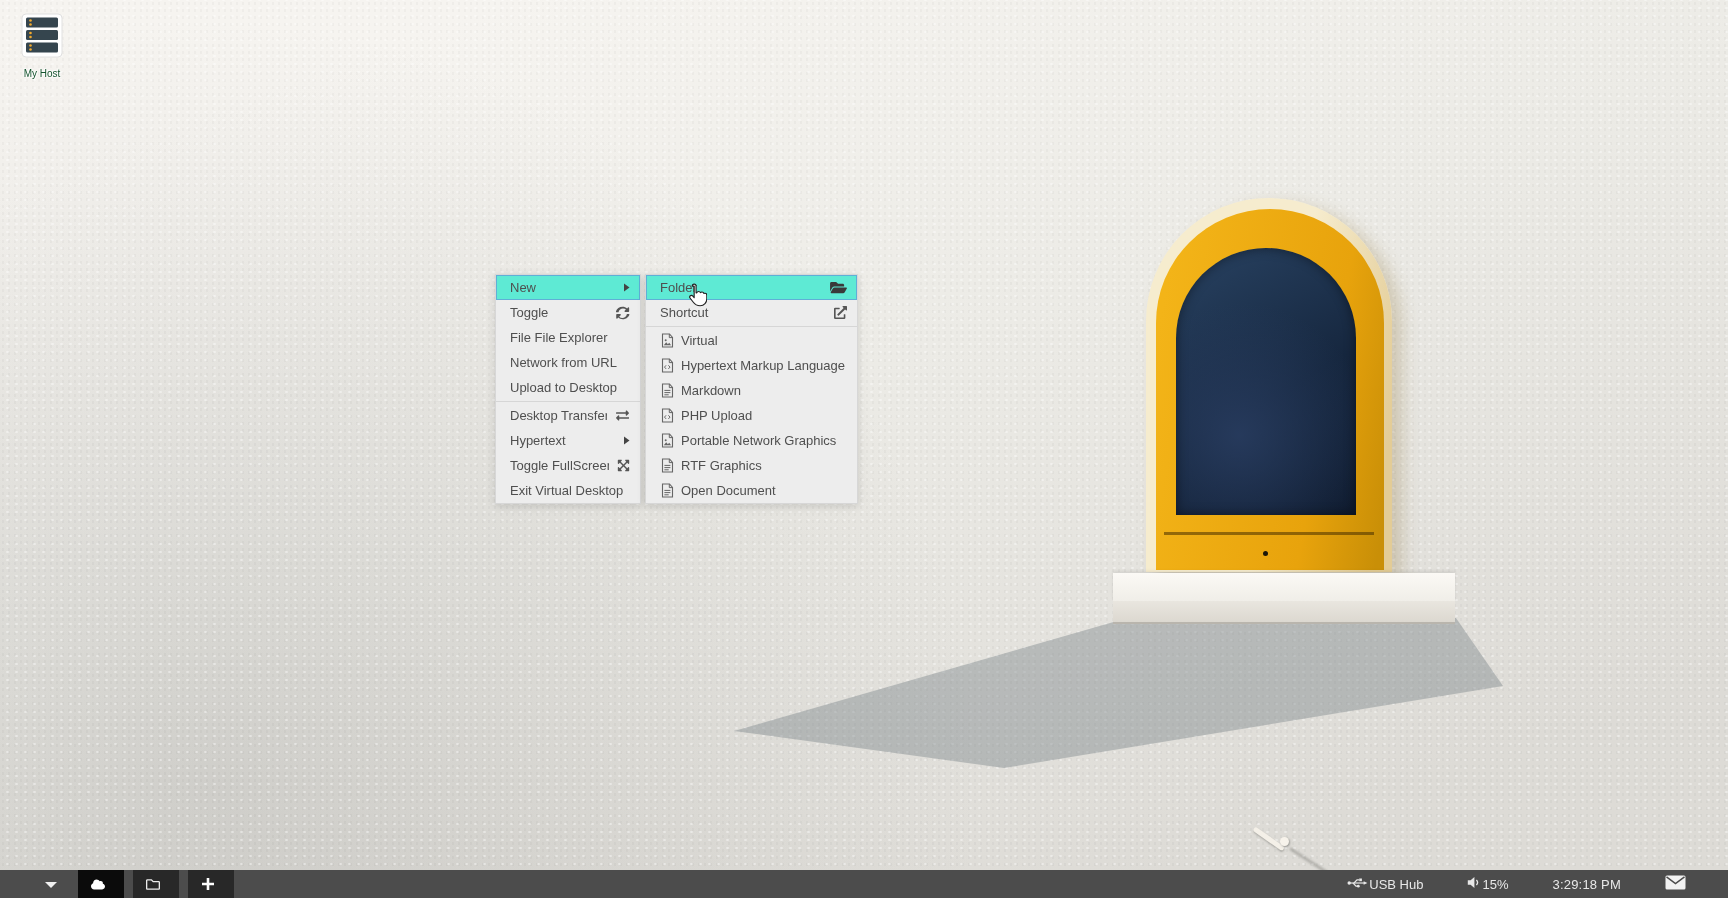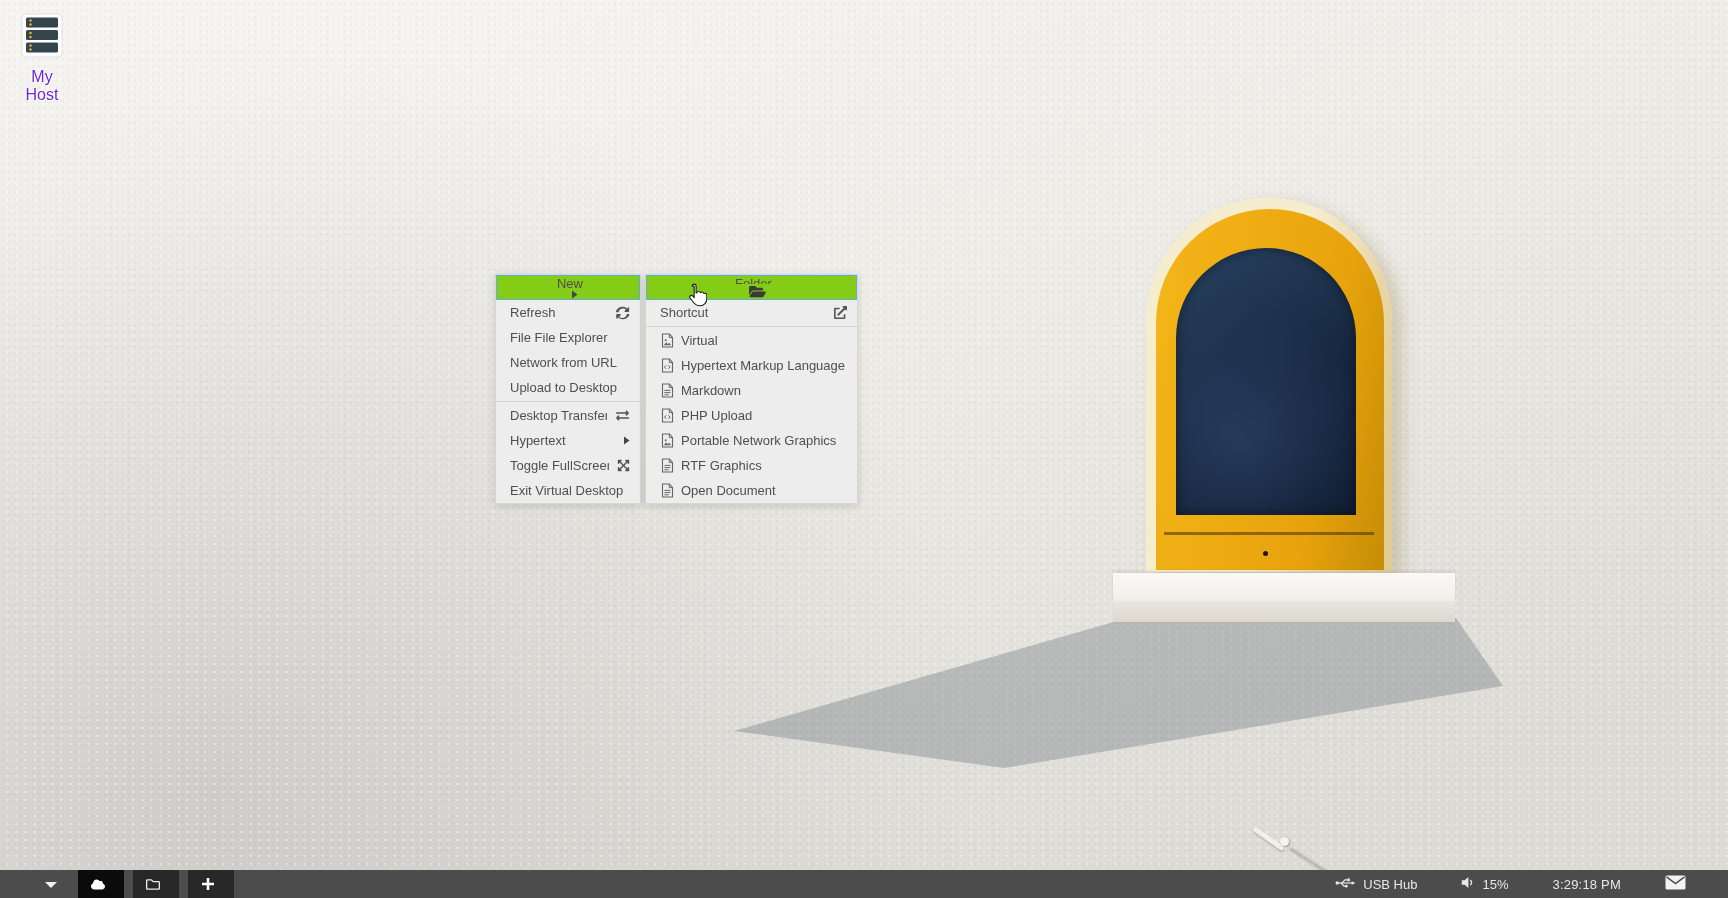--- a/index.html
+++ b/index.html
@@ -74,57 +74,57 @@
     background:#f7f3eb;box-shadow:1px 1px 2px rgba(90,90,85,0.5);}
   .stick-shadow{
     position:absolute;left:1290px;top:847px;width:130px;height:3px;
     background:rgba(105,105,100,0.38);transform:rotate(33deg);transform-origin:left center;
     filter:blur(1px);
   }
   
   .desk-icon{position:absolute;left:13px;top:13px;width:58px;text-align:center;z-index:5;}
   .desk-icon .glyph{display:block;margin:0 auto;}
   .desk-icon .lbl{
-    display:block;margin-top:6px;font-size:16px;color:#6d28d9;
+    display:block;margin-top:6px;font-size:10px;color:#14532d;
     text-shadow:0 0 2px #fff,0 0 2px #fff,1px 1px 1px #fff,-1px -1px 1px #fff;
   }
   
   .menu{
     position:absolute;background:#ededed;border:1px solid #d7d7d7;
     box-shadow:0 2px 8px rgba(0,0,0,0.14);
     font-size:13px;color:#4f4f4f;z-index:40;box-sizing:border-box;
   }
   .menu.ctx{left:495px;top:274px;width:146px;}
   .menu.sub{left:645px;top:274px;width:213px;}
   .mi{
     height:25px;display:flex;align-items:center;
     padding:0 9px 0 13px;box-sizing:border-box;
     border:1px solid transparent;cursor:default;white-space:nowrap;
   }
-  .mi.hl{background:#84cc16;border-color:#5fafd7;flex-direction:column;}
+  .mi.hl{background:#5eead4;border-color:#5fafd7;}
   .mi-l{width:14px;margin-right:7px;display:flex;align-items:center;justify-content:center;}
   .mi-l:empty,.mi-r:empty{display:none;}
   .mi-label{flex:1;overflow:hidden;}
   .mi-r{margin-left:8px;display:flex;align-items:center;}
   .msep{height:1px;background:#d6d6d6;margin:1px 0;}
   
   .cursor{position:absolute;left:684px;top:282px;z-index:60;}
   
   .taskbar{
     position:absolute;left:0;top:870px;width:1728px;height:28px;
     background:#4c4c4c;display:flex;align-items:center;justify-content:space-between;
     z-index:70;
   }
   .tb-left{display:flex;align-items:center;height:28px;}
   .tb-caret{width:30px;margin-left:36px;display:flex;align-items:center;justify-content:center;height:28px;}
   .tb-tiles{display:flex;align-items:center;gap:9px;margin-left:12px;height:28px;}
   .tile{width:46px;height:28px;display:flex;align-items:center;justify-content:center;background:#282828;}
   .tile.active{background:#0b0b0b;}
   .tb-right{display:flex;align-items:center;gap:44px;padding-right:42px;color:#e8e8e8;font-size:13px;}
-  .tb-group{display:flex;align-items:center;gap:7px;text-align:center;}
+  .tb-group{display:flex;align-items:center;gap:1px;text-align:center;}
   .tb-clock{letter-spacing:.2px;}
 </style>
 </head>
 <body>
 
 <div class="wall"></div>
 <div class="wall-noise"></div>
 <div class="sky"></div>
 <div class="wall-shadow-big"></div>
 <div class="win-outer"></div>
@@ -166,21 +166,21 @@
 
       <span class="mi-label">New</span>
       <span class="mi-r">
         <svg width="7" height="9" viewBox="0 0 7 9">
           <polygon points="1,0.5 6.5,4.5 1,8.5" fill="#444"></polygon>
         </svg>
       </span>
     </div>
     <div class="mi">
 
-      <span class="mi-label">Refresh</span>
+      <span class="mi-label">Toggle</span>
       <span class="mi-r">
         <svg width="14" height="14" viewBox="0 0 512 512">
           <path fill="#555" d="M370.7 133.3C339.5 104 298.9 88.1 255.8 88c-77.5-.2-144.3 53.2-161 126.9-1.7 7.4-8.3 12.7-15.9 12.7H12.9c-10.1 0-17.8-9.2-15.9-19.1C17 104.7 119.6 24 240 24c63.3 0 121.3 24.1 164.8 63.7l34.1-34.1C454 38.4 480 49.2 480 70.6V192c0 13.3-10.7 24-24 24H334.6c-21.4 0-32.2-25.9-17-41.1l53.1-53.1zM32 296h121.4c21.4 0 32.2 25.9 17 41.1l-53.1 53.1c31.3 29.3 71.8 45.1 114.9 45.3 77.4.2 144.3-53.1 161-126.8 1.7-7.4 8.3-12.7 15.9-12.7h66c10.1 0 17.8 9.2 15.9 19.1C471 407.3 368.4 488 248 488c-63.3 0-121.3-24.1-164.8-63.7l-34.1 34.1C34 473.6 8 462.8 8 441.4V320c0-13.3 10.7-24 24-24z"></path>
         </svg>
       </span>
     </div>
     <div class="mi">
 
       <span class="mi-label">File File Explorer</span>
 

